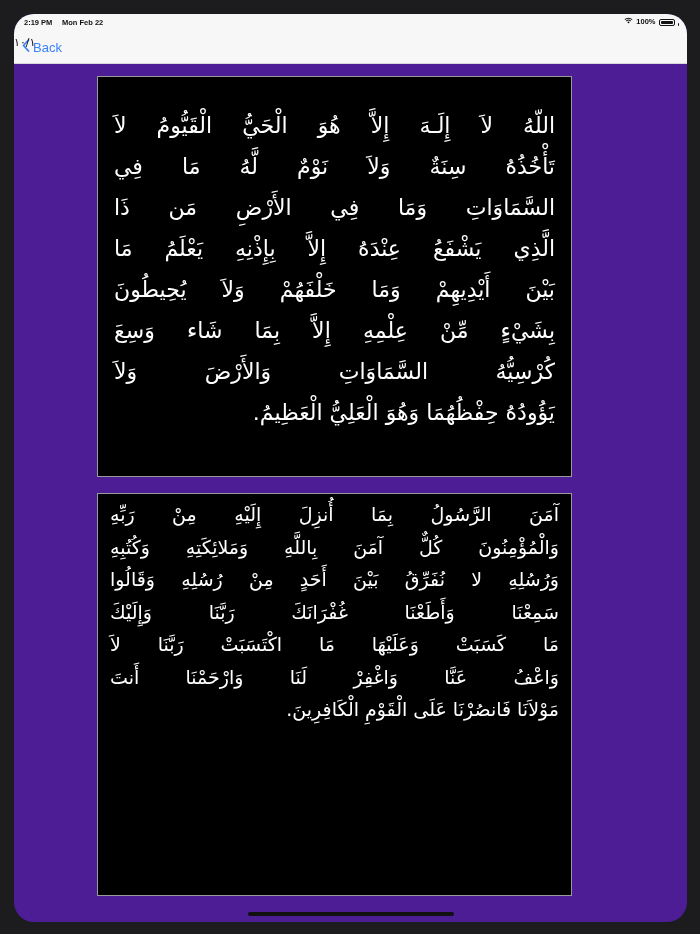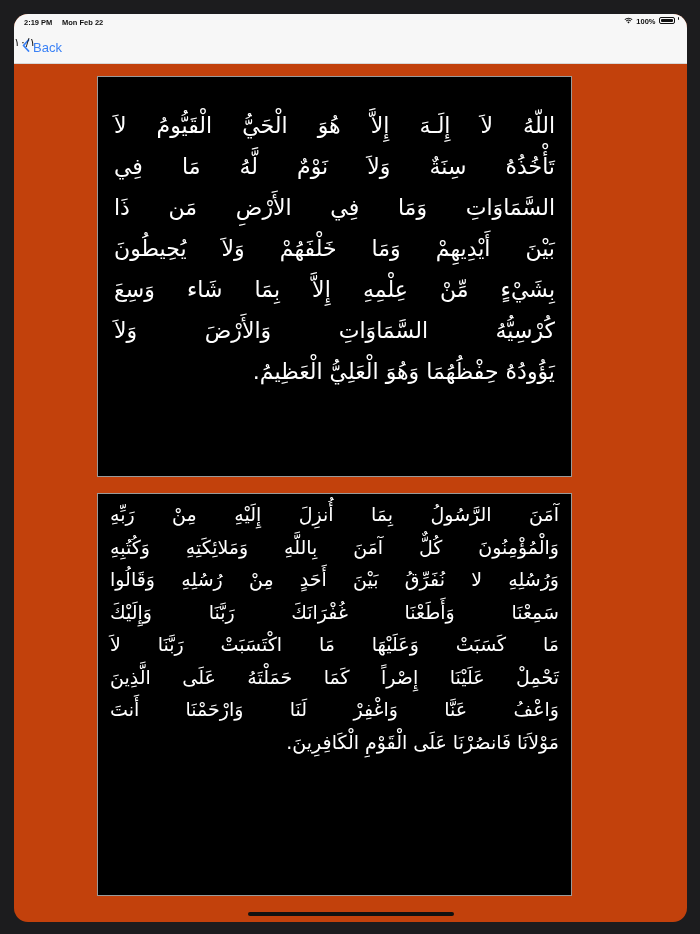--- a/index.html
+++ b/index.html
@@ -2,29 +2,29 @@
 <html><head>
 <meta charset="utf-8">
 <style>
   html, body { margin:0; padding:0; }
   body {
     width:700px; height:934px; background:#1c1c1e; position:relative; overflow:hidden;
     font-family:"Liberation Sans", sans-serif;
   }
   .device {
     position:absolute; left:14px; top:14px; width:673px; height:908px;
-    background:#c2410c; border-radius:14px; overflow:hidden;
+    background:#4c1d95; border-radius:20px; overflow:hidden;
   }
   .statusbar {
     position:absolute; left:0; top:0; width:100%; height:18px;
     background:#f7f7f7; font-size:7.5px; color:#111;
   }
   .status-time { position:absolute; left:10px; top:4px; font-weight:bold; }
   .status-date { position:absolute; left:48px; top:4px; font-weight:bold; }
-  .status-right { position:absolute; right:8px; top:3px; display:flex; align-items:flex-start; gap:3px; font-weight:bold; }
+  .status-right { position:absolute; right:8px; top:3px; display:flex; align-items:flex-end; gap:3px; font-weight:bold; }
   .battery {
     width:16px; height:7px; border:1px solid #111; border-radius:2px; position:relative; box-sizing:border-box; padding:1px;
   }
   .battery-fill { width:100%; height:100%; background:#111; border-radius:1px; }
   .battery-tip { width:1.5px; height:3px; background:#111; border-radius:0 1px 1px 0; }
   .navbar {
     position:absolute; left:0; top:18px; width:100%; height:31px;
     background:#f7f7f7; border-bottom:1px solid #d8d8d8;
   }
   .back-btn {
@@ -87,31 +87,31 @@
       </span>
       <span>Back</span>
     </div>
     <div class="nav-title">١٠/١</div>
   </div>
 
   <div class="panel panel-1">
     <p>اللّهُ لاَ إِلَـهَ إِلاَّ هُوَ الْحَيُّ الْقَيُّومُ لاَ</p>
     <p>تَأْخُذُهُ سِنَةٌ وَلاَ نَوْمٌ لَّهُ مَا فِي</p>
     <p>السَّمَاوَاتِ وَمَا فِي الأَرْضِ مَن ذَا</p>
+    <p>الَّذِي يَشْفَعُ عِنْدَهُ إِلاَّ بِإِذْنِهِ يَعْلَمُ مَا</p>
     <p>بَيْنَ أَيْدِيهِمْ وَمَا خَلْفَهُمْ وَلاَ يُحِيطُونَ</p>
     <p>بِشَيْءٍ مِّنْ عِلْمِهِ إِلاَّ بِمَا شَاء وَسِعَ</p>
     <p>كُرْسِيُّهُ السَّمَاوَاتِ وَالأَرْضَ وَلاَ</p>
     <p class="last">يَؤُودُهُ حِفْظُهُمَا وَهُوَ الْعَلِيُّ الْعَظِيمُ.</p>
   </div>
 
   <div class="panel panel-2">
     <p>آمَنَ الرَّسُولُ بِمَا أُنزِلَ إِلَيْهِ مِنْ رَبِّهِ</p>
     <p>وَالْمُؤْمِنُونَ كُلٌّ آمَنَ بِاللَّهِ وَمَلائِكَتِهِ وَكُتُبِهِ</p>
     <p>وَرُسُلِهِ لا نُفَرِّقُ بَيْنَ أَحَدٍ مِنْ رُسُلِهِ وَقَالُوا</p>
     <p>سَمِعْنَا وَأَطَعْنَا غُفْرَانَكَ رَبَّنَا وَإِلَيْكَ</p>
     <p>مَا كَسَبَتْ وَعَلَيْهَا مَا اكْتَسَبَتْ رَبَّنَا لاَ</p>
-    <p>تَحْمِلْ عَلَيْنَا إِصْراً كَمَا حَمَلْتَهُ عَلَى الَّذِينَ</p>
     <p>وَاعْفُ عَنَّا وَاغْفِرْ لَنَا وَارْحَمْنَا أَنتَ</p>
     <p class="last">مَوْلاَنَا فَانصُرْنَا عَلَى الْقَوْمِ الْكَافِرِينَ.</p>
   </div>
 
   <div class="home-indicator"></div>
 </div>
 
 </body></html>

